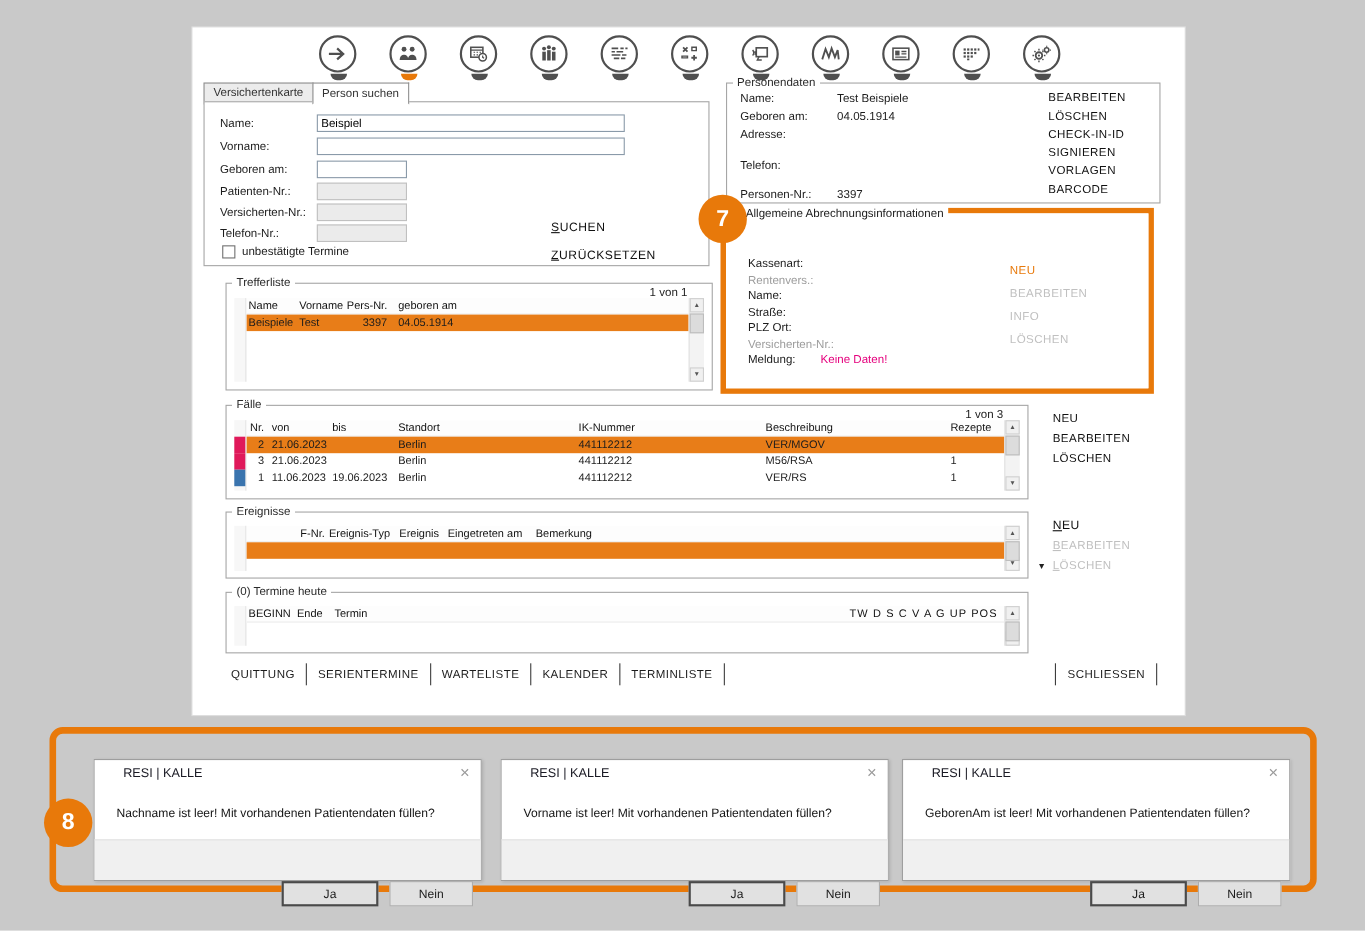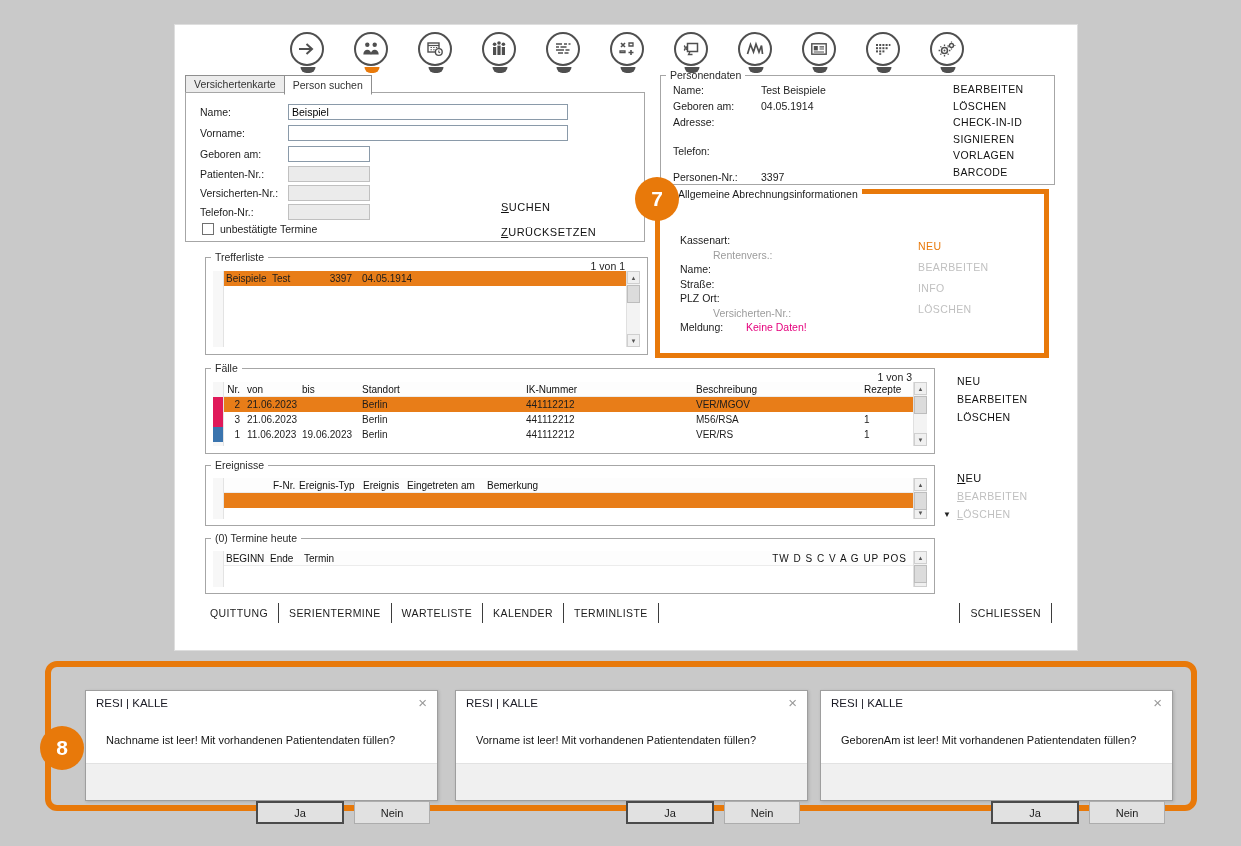--- a/index.html
+++ b/index.html
@@ -89,21 +89,21 @@
   }
   .abr-tabs { position:absolute; left:8px; top:14px; display:flex; }
   .abr-tab {
     font-size:10.5px; padding:3px 10px; border:1px solid #8f8f8f; margin-right:-1px;
     background:#ececec; cursor:pointer; color:#333;
   }
   .abr-tab.active { background:#fff; color:#e8790a; border-bottom-color:#fff; z-index:2; position:relative; }
   .abr-fields { position:absolute; left:20px; top:40px; }
   .arow { font-size:10.5px; height:14.5px; position:relative; width:230px; }
   .arow .alabel { position:absolute; left:0; }
-  .arow.graylbl .alabel { color:#9c9c9c;margin-left:33px; }
+  .arow.graylbl .alabel { color:#9c9c9c; }
   .arow .avalue { position:absolute; left:66px; }
   .magenta { color:#e5017d; }
   .abr-buttons { position:absolute; left:258px; top:46px; display:flex; flex-direction:column; gap:9px; }
   .abtn { font-size:10.5px; letter-spacing:0.4px; cursor:pointer; }
   .abtn.accent { color:#e8790a; }
   .abtn.disabled { color:#c0c0c0; cursor:default; }
 
   
   .list { position:absolute; display:flex; background:#fff; }
   .gutter { width:11px; background:#f7f7f7; border-right:1px solid #e3e3e3; display:flex; flex-direction:column; }
@@ -167,21 +167,21 @@
   
   .orange-frame {
     position:absolute; left:45px; top:661px; width:1152px; height:150px;
     border:6px solid #e8790a; border-radius:12px;
   }
   .dialog {
     position:absolute; width:353px; height:111px; background:#fff;
     border:1px solid #9e9e9e; box-shadow:1px 1px 3px rgba(0,0,0,0.15); font-size:11px;
   }
   .dlg1 { left:85px; top:690px; } .dlg2 { left:455px; top:690px; } .dlg3 { left:820px; top:690px; }
-  .dlg-title { position:absolute; left:10px; top:6px; font-size:11.5px; color:#1a1a24; }
+  .dlg-title { position:absolute; left:26px; top:6px; font-size:11.5px; color:#1a1a24; }
   .dlg-close { position:absolute; right:10px; top:3px; font-size:15px; color:#9a9a9a; cursor:pointer; }
   .dlg-msg { position:absolute; left:20px; top:43px; right:10px; color:#141414; white-space:nowrap; }
   .dlg-strip { position:absolute; left:0; right:0; bottom:0; height:37px; background:#f0f0f0; border-top:1px solid #e2e2e2; }
   .dlg-btn {
     position:absolute; top:7px; height:23px; background:#e1e1e1; border:1px solid #adadad;
     font-size:11px; display:flex; align-items:center; justify-content:center; cursor:pointer;margin-top:30px;
   }
   .dlg-yes { left:170px; width:88px; border:2px solid #4a4a4a; }
   .dlg-no  { left:268px; width:76px; }
 </style>
@@ -424,20 +424,26 @@
         </div>
       </div>
     </div>
 
     <fieldset class="gbox gbox-treffer">
       <legend>Trefferliste</legend>
       <span class="count">1 von 1</span>
       <div class="list">
         <div class="gutter"></div>
         <div class="lbody">
+          <div class="lheader">
+            <span class="cell tr-name">Name</span>
+            <span class="cell tr-vor">Vorname</span>
+            <span class="cell tr-pnr">Pers-Nr.</span>
+            <span class="cell tr-geb">geboren am</span>
+          </div>
           <div class="lrow selected">
             <span class="cell tr-name">Beispiele</span>
             <span class="cell tr-vor">Test</span>
             <span class="cell tr-pnr">3397</span>
             <span class="cell tr-geb">04.05.1914</span>
           </div>
         </div>
         <div class="sbar">
           <div class="sbtn">▲</div>
           <div class="strack">

